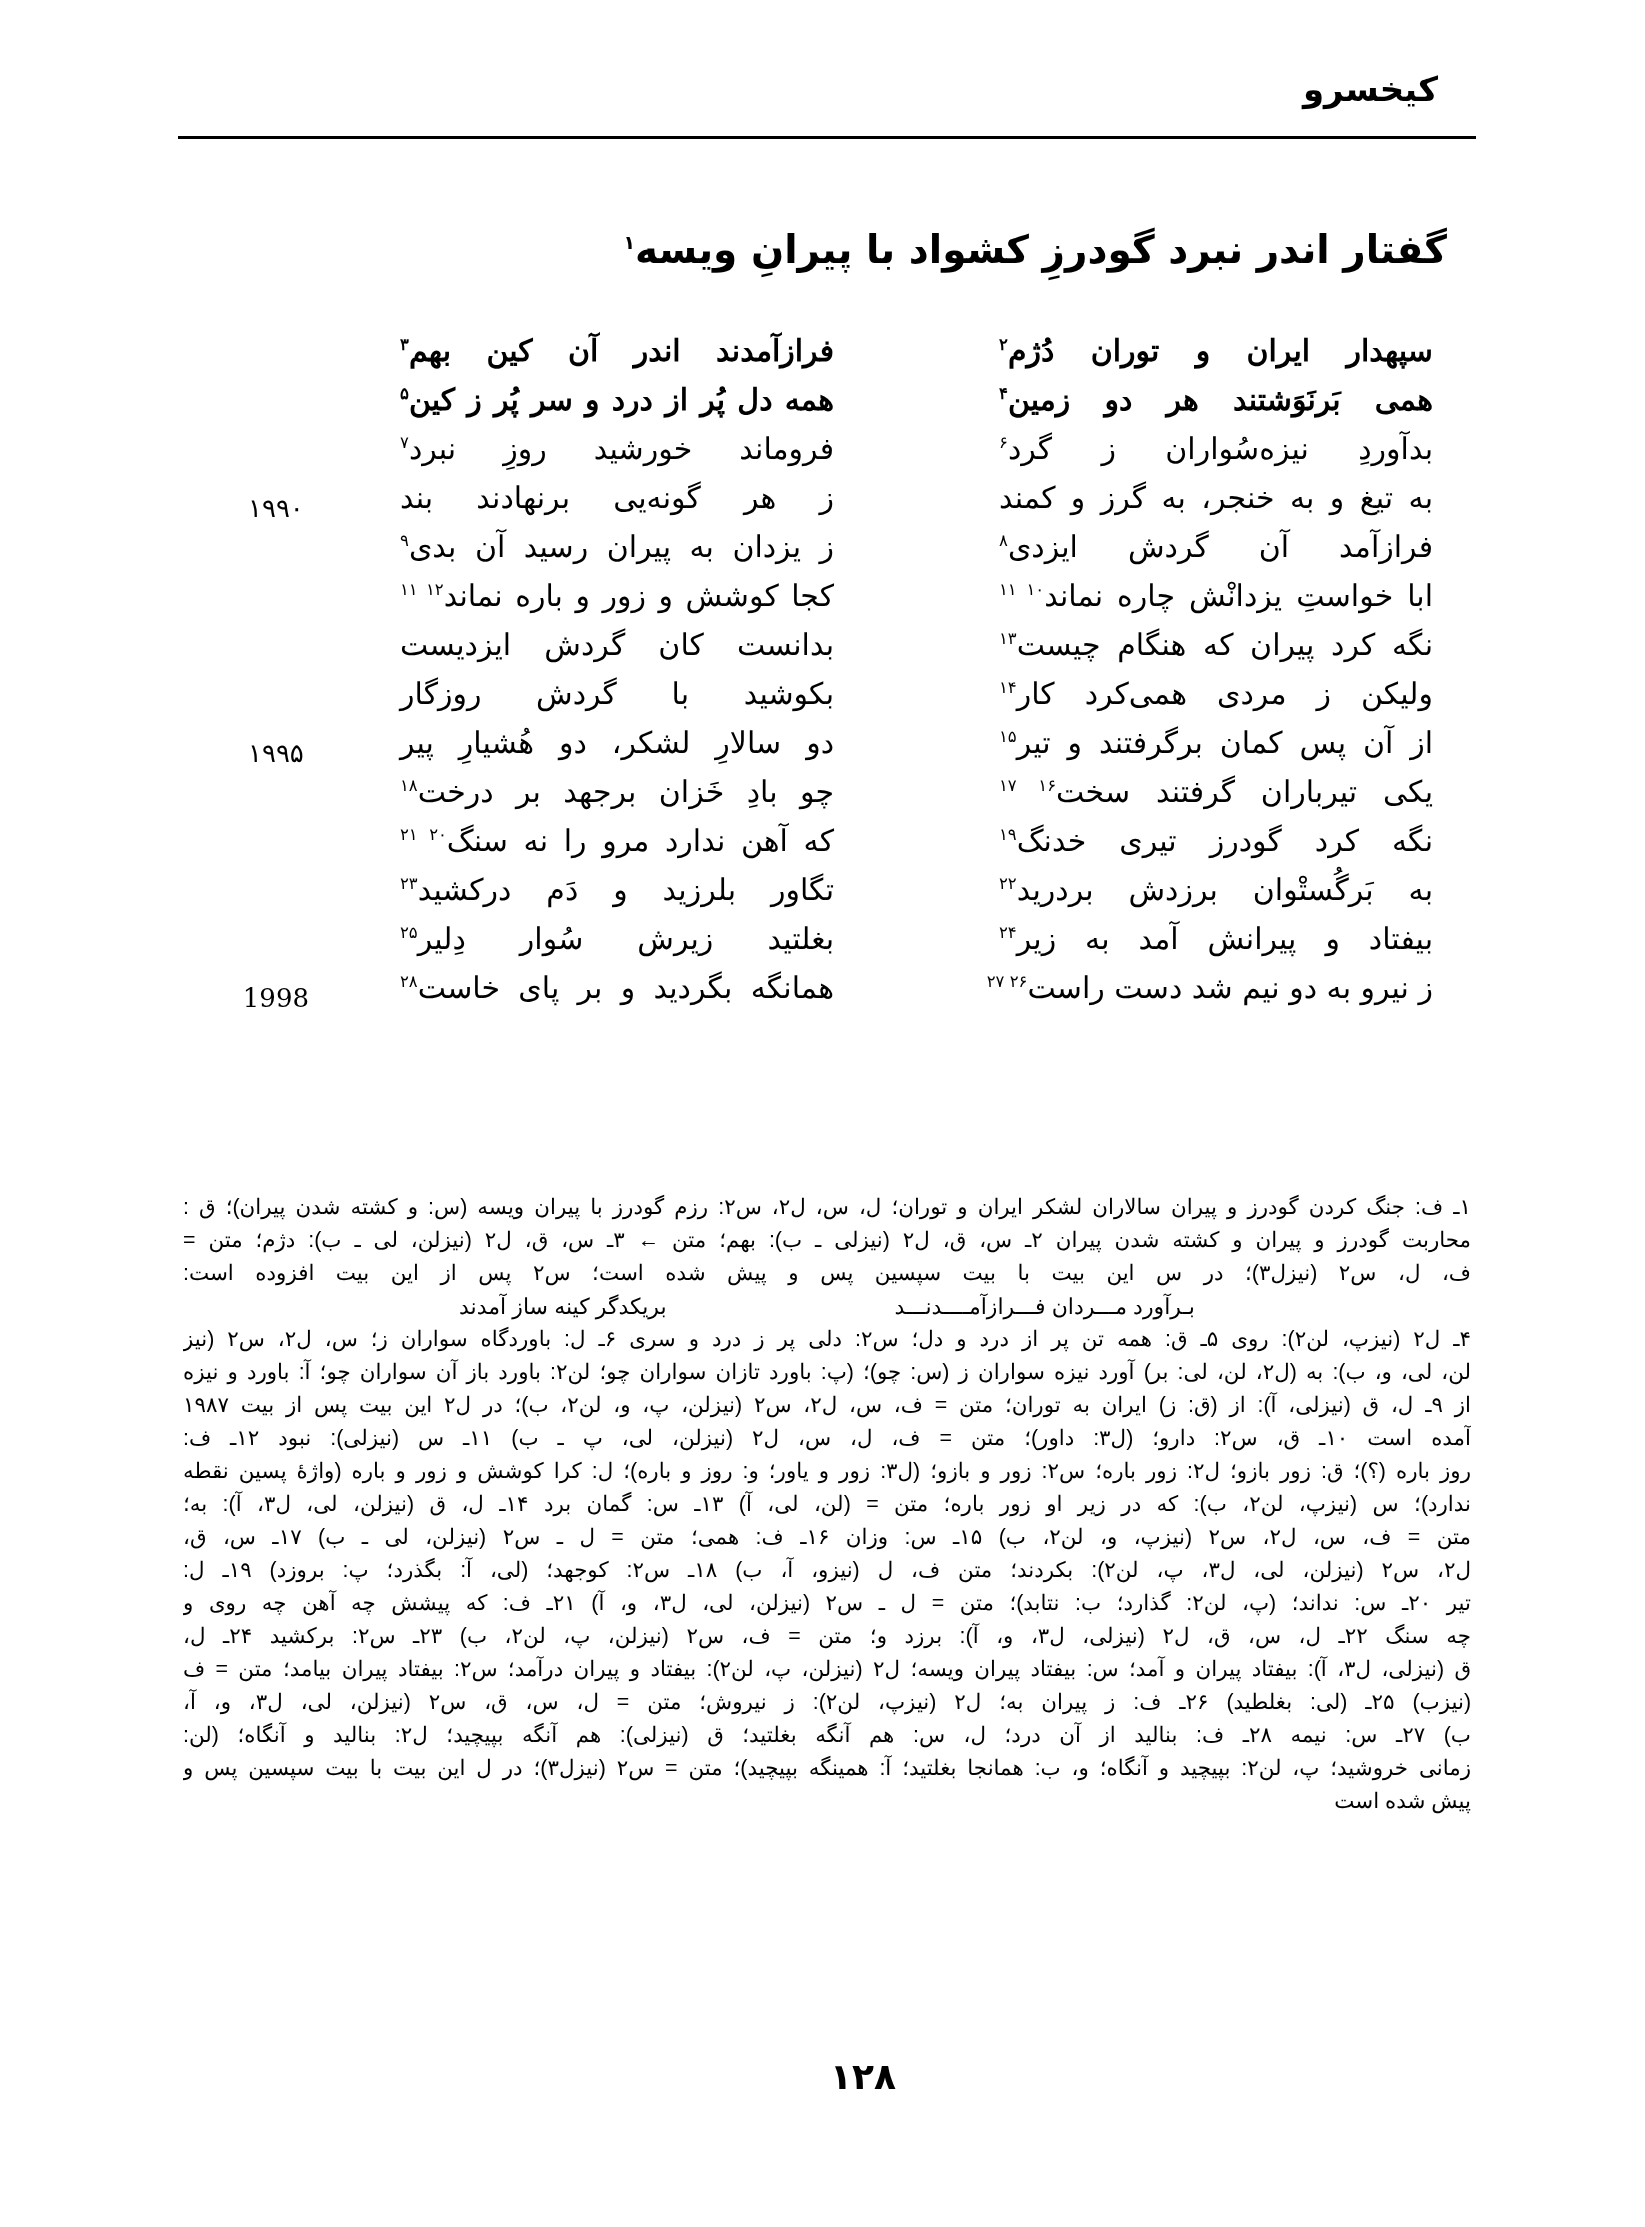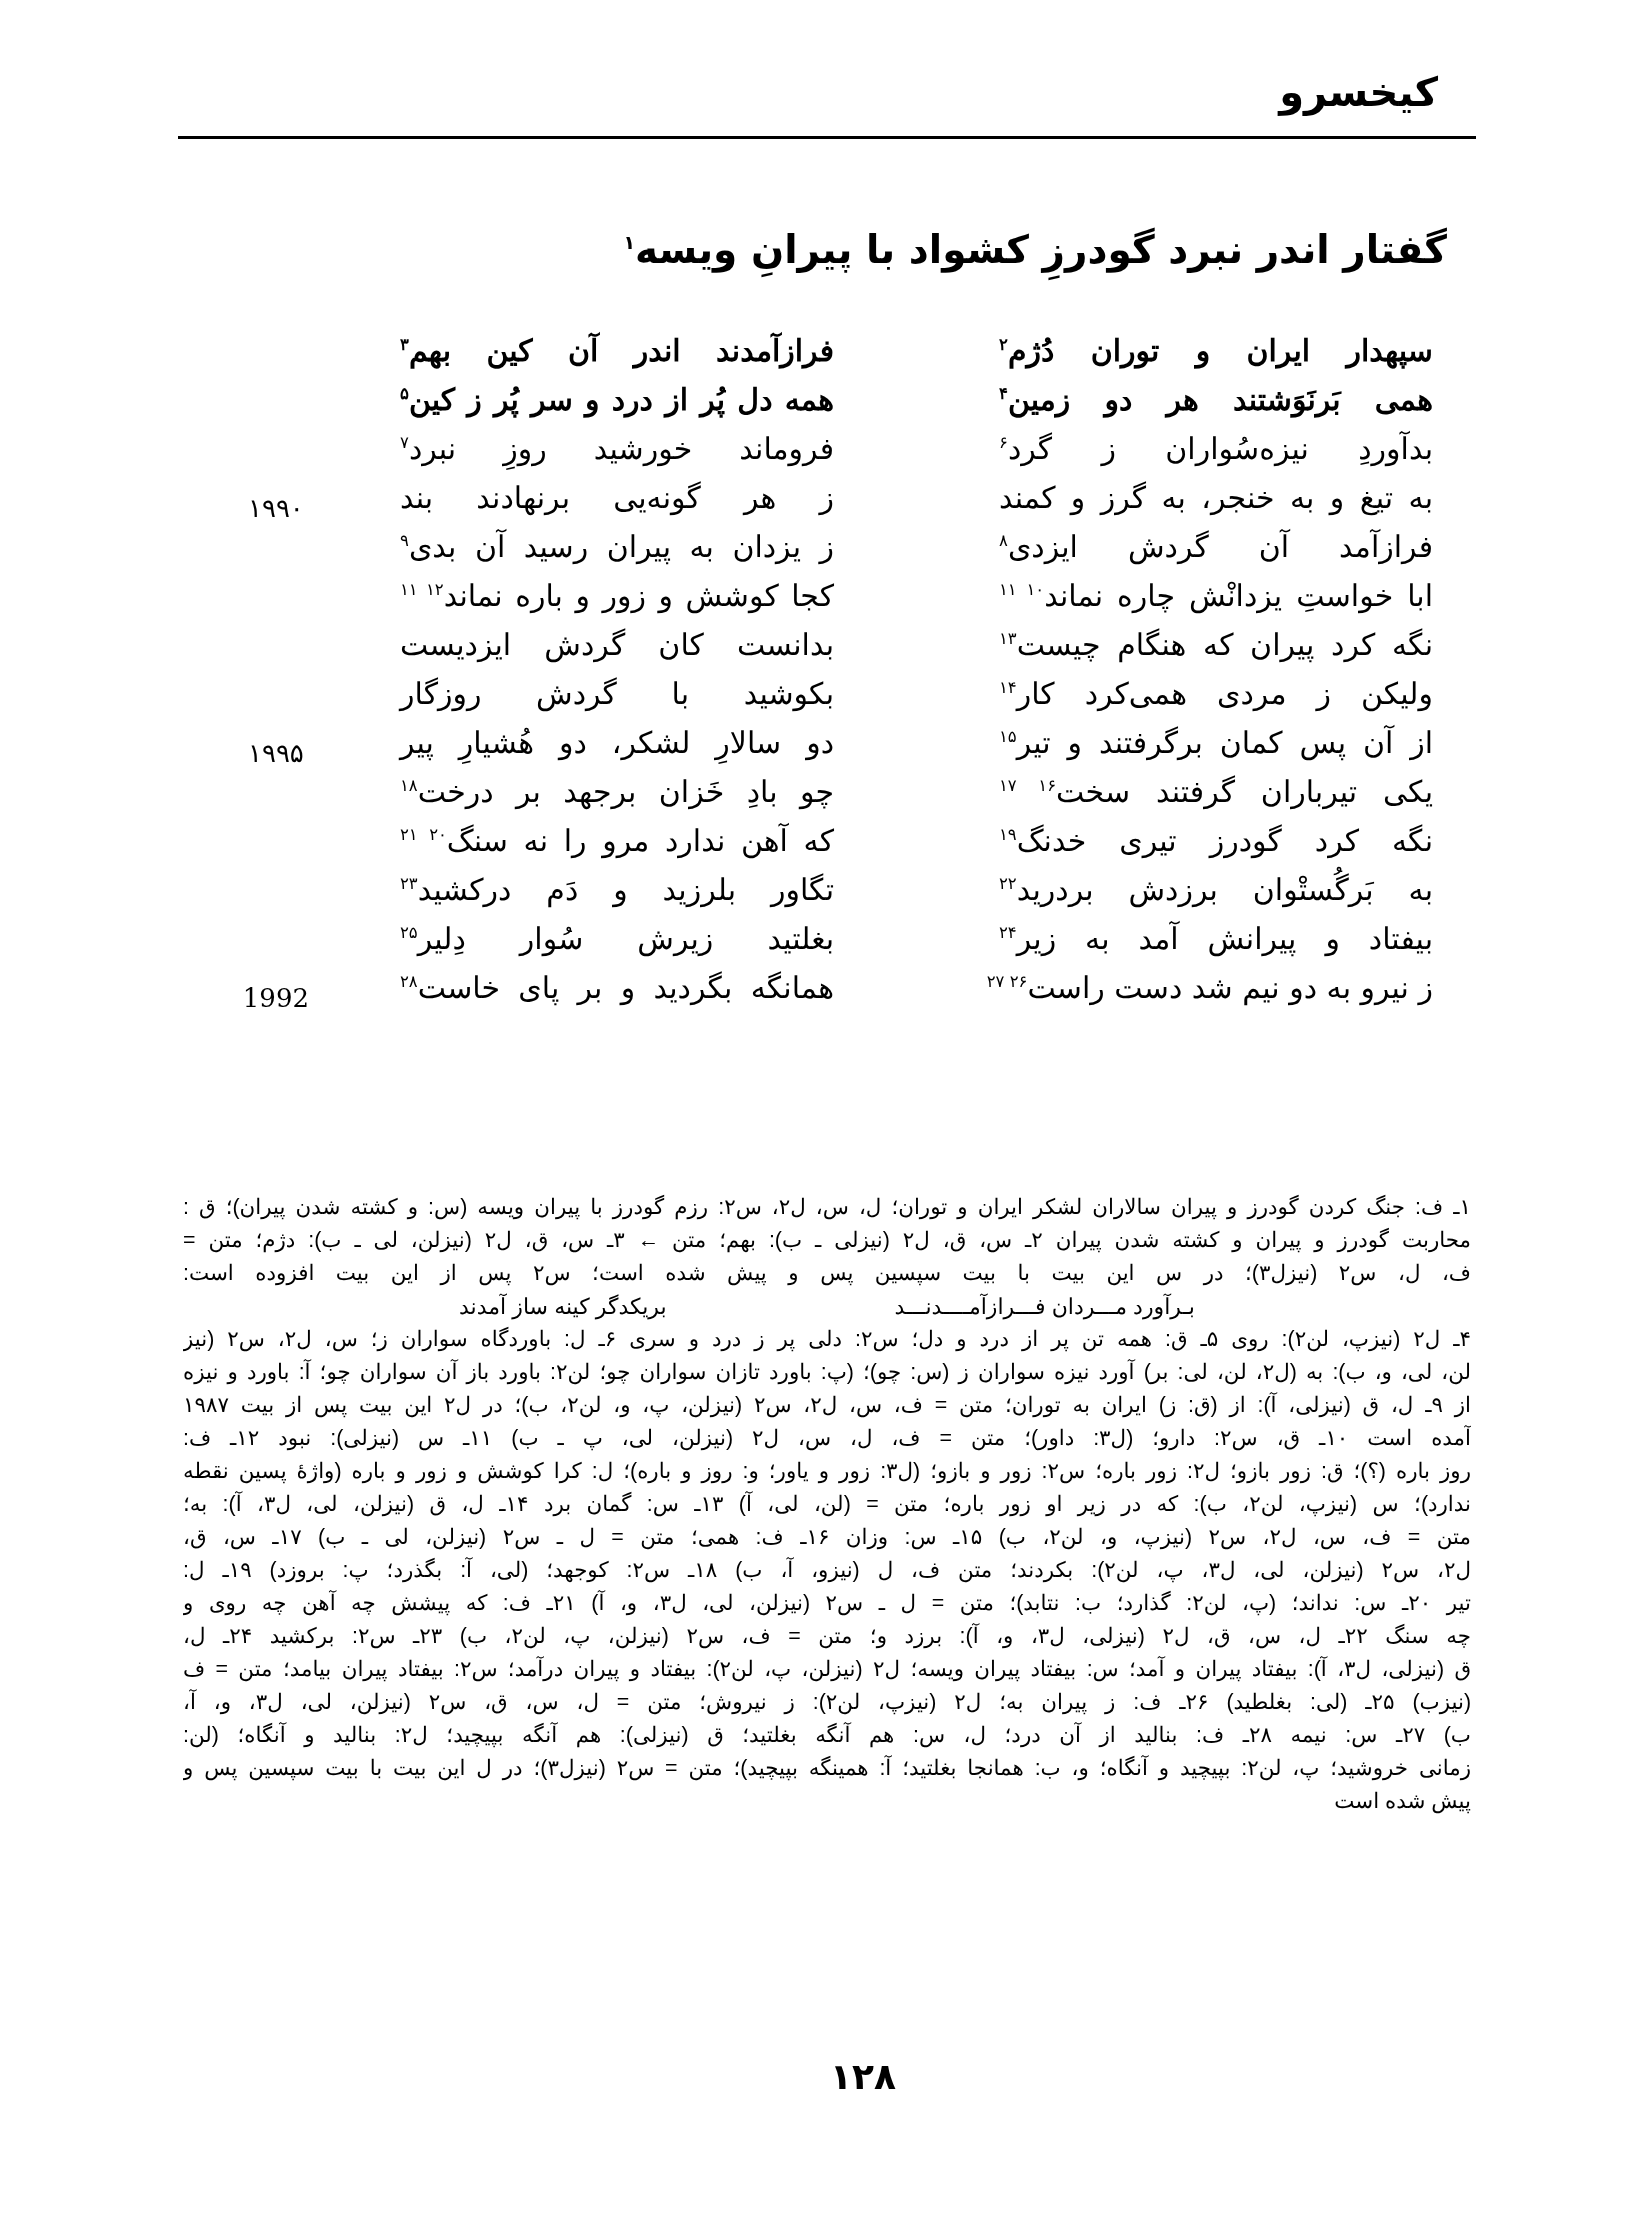--- a/index.html
+++ b/index.html
@@ -2,21 +2,21 @@
 <html lang="fa" dir="rtl" style="font-size:11px"><head>
 <meta charset="utf-8">
 <style>
   html, body { margin:0; padding:0; background:#ffffff; }
   body {
     width:1645px; height:2227px; position:relative; overflow:hidden;
     font-family:"DejaVu Serif", serif; color:#000;
   }
   .running-head {
     position:absolute; top:69px; right:207px;
-    font-family:"DejaVu Sans", sans-serif; font-weight:bold; font-size:40px;
+    font-family:"DejaVu Sans", sans-serif; font-weight:bold; font-size:34px;
   }
   .head-rule {
     position:absolute; top:136px; left:178px; width:1298px; height:3.4px; background:#000;
   }
   .section-title {
     position:absolute; top:227px; left:207px; width:1240px; 
     font-family:"DejaVu Sans", sans-serif; font-weight:bold; font-size:39px;
   }
   .section-title sup { font-size:19px; }
   .poem {
@@ -126,21 +126,21 @@
       <div class="verse-num"></div>
     </div>
     <div class="bayt">
       <div class="misra first"><span>بیفتاد و پیرانش آمد به زیر</span><sup>۲۴</sup></div>
       <div class="misra second"><span>بغلتید زیرش سُوار دِلیر</span><sup>۲۵</sup></div>
       <div class="verse-num"></div>
     </div>
     <div class="bayt">
       <div class="misra first"><span>ز نیرو به دو نیم شد دست راست</span><sup>۲۶ ۲۷</sup></div>
       <div class="misra second"><span>همانگه بگردید و بر پای خاست</span><sup>۲۸</sup></div>
-      <div class="verse-num">1992</div>
+      <div class="verse-num">1998</div>
     </div>
   </div>
 
 <div class="footnotes" id="footnotes">
     <div class="fn-line">۱ـ ف: جنگ کردن گودرز و پیران سالاران لشکر ایران و توران؛ ل، س، ل۲، س۲: رزم گودرز با پیران ویسه (س: و کشته شدن پیران)؛ ق :</div>
     <div class="fn-line">محاربت گودرز و پیران و کشته شدن پیران          ۲ـ س، ق، ل۲ (نیزلی ـ ب): بهم؛ متن ←          ۳ـ س، ق، ل۲ (نیزلن، لی ـ ب): دژم؛ متن =</div>
     <div class="fn-line">ف، ل، س۲ (نیزل۳)؛ در س این بیت با بیت سپسین پس و پیش شده است؛ س۲ پس از این بیت افزوده است:</div>
     <div class="fn-verse">
       <span>بـرآورد مـــردان فـــرازآمــــدنـــد</span>
       <span>بریکدگر کینه ساز آمدند</span>

